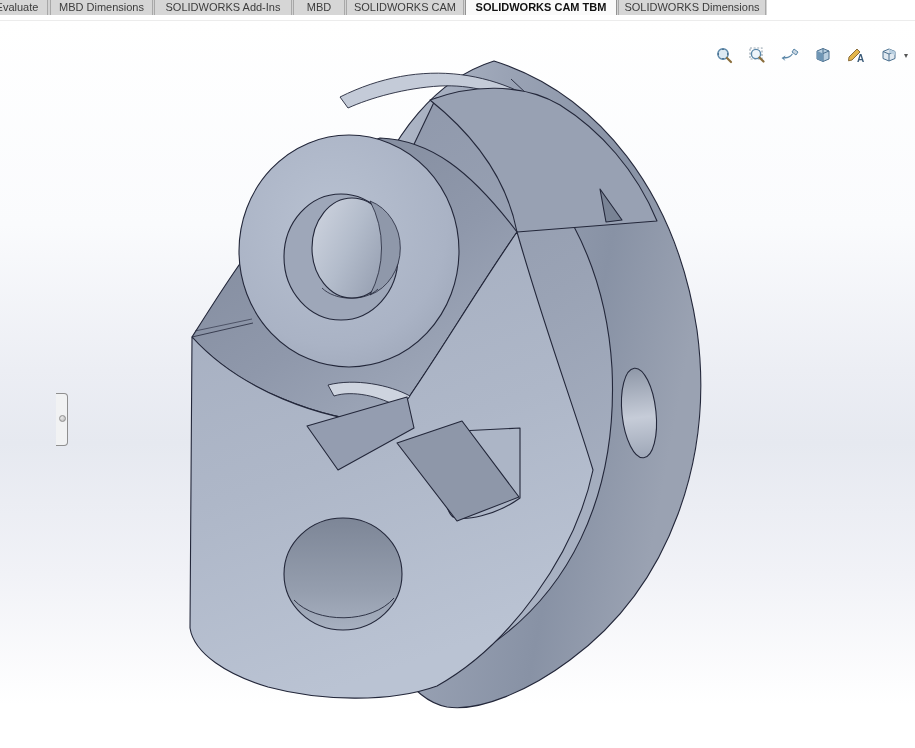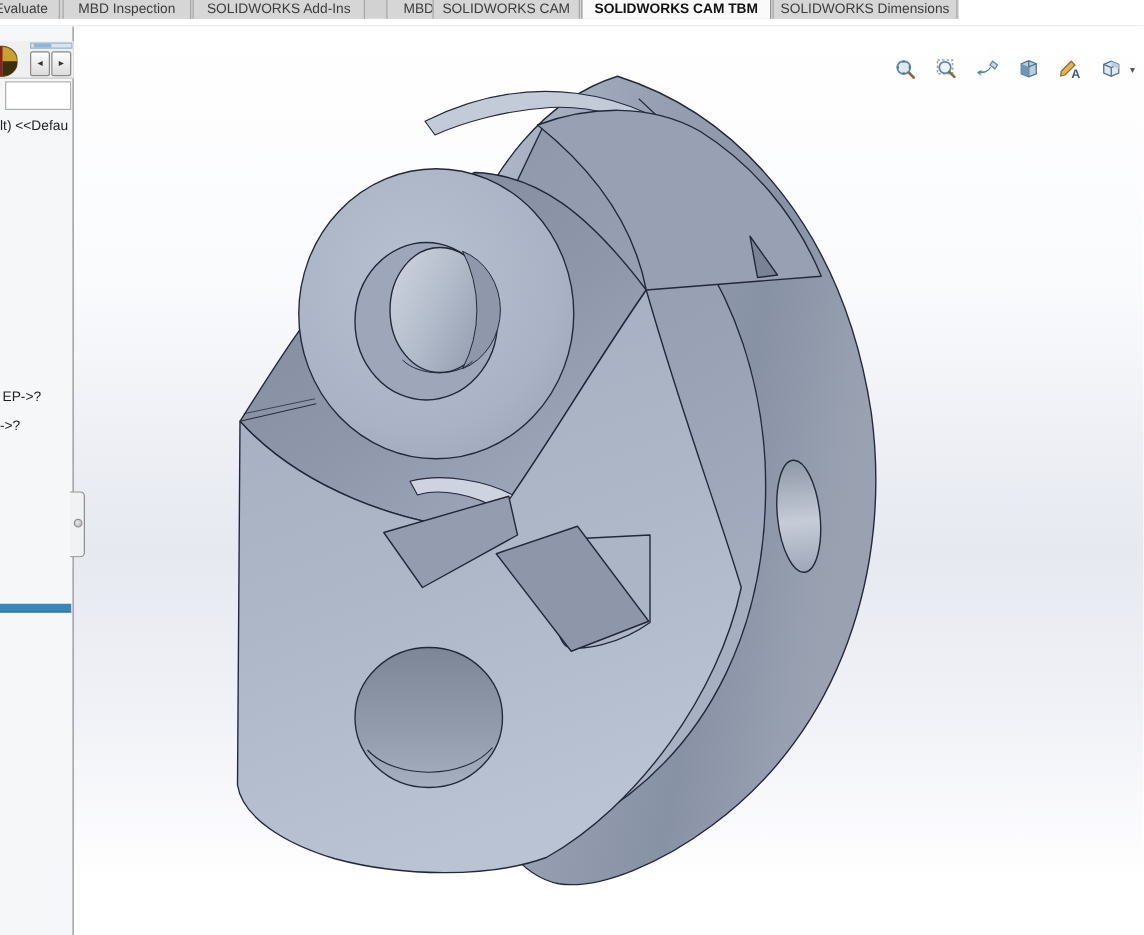--- a/index.html
+++ b/index.html
@@ -179,44 +179,25 @@
         </svg>
       </div>
       <span class="hud-caret">▾</span>
 
     </div>
   </div>
 
   <div id="ribbon-underlay"></div>
   <div id="tabbar">
     <div class="tab" style="left:-14px;width:62px;">Evaluate</div>
-    <div class="tab" style="left:50px;width:103px;">MBD Inspection</div>
+    <div class="tab" style="left:50px;width:103px;">MBD Dimensions</div>
     <div class="tab" style="left:154px;width:138px;text-align:center;">SOLIDWORKS Add-Ins</div>
-    <div class="tab" style="left:309px;width:52px;">MBD</div>
+    <div class="tab" style="left:293px;width:52px;">MBD</div>
     <div class="tab" style="left:346px;width:118px;">SOLIDWORKS CAM</div>
     <div class="tab active" style="left:465px;width:152px;">SOLIDWORKS CAM TBM</div>
     <div class="tab" style="left:618px;width:148px;">SOLIDWORKS Dimensions</div>
   </div>
 
-  <div id="left-panel">
-    <div id="panel-tabs-row">
-      <svg width="24" height="30" style="position:absolute;left:-10px;top:2px;">
-        <circle cx="12" cy="14" r="12" fill="#c8a12e" stroke="#6b5a1e"></circle>
-        <path d="M12 2 A12 12 0 0 0 12 26 Z" fill="#8b2020"></path>
-        <path d="M12 14 L24 14 A12 12 0 0 1 12 26 Z" fill="#3a2f10"></path>
-      </svg>
-      <div id="panel-scrollbar">
-        <div id="panel-scroll-thumb"></div>
-      </div>
-      <div class="scroll-btn" style="left:24px;">◄</div>
-      <div class="scroll-btn" style="left:41px;">►</div>
-    </div>
-    <div id="config-box"></div>
-    <div id="config-text">lt) &lt;&lt;Defau</div>
-    <div class="tree-item" style="top:291px;">EP-&gt;?</div>
-    <div class="tree-item" style="top:314px;left:0;">-&gt;?</div>
-    <div id="rollback-bar"></div>
-  </div>
   <div id="panel-splitter">
     <div id="splitter-grip"></div>
   </div>
 
 </div>
 
 </body></html>

